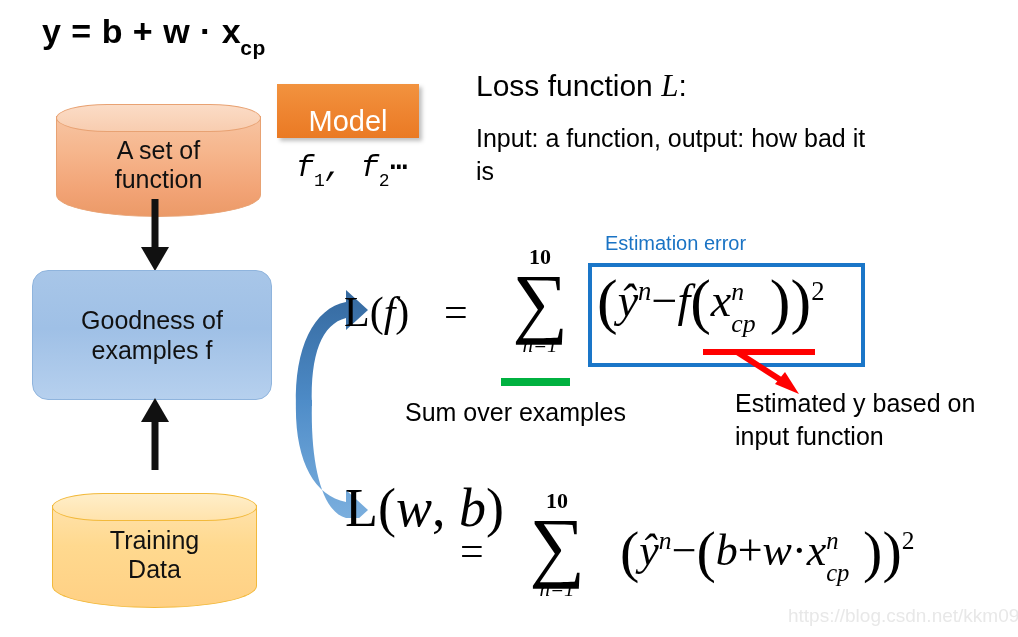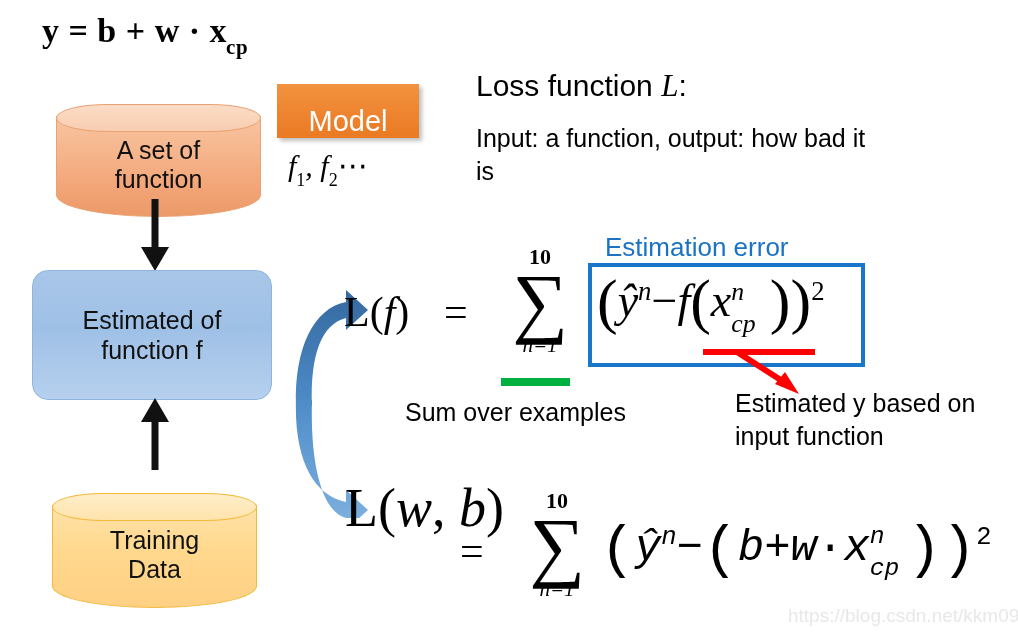--- a/index.html
+++ b/index.html
@@ -25,21 +25,21 @@
   .abs { position: absolute; }
 
   
   #title-equation {
     left: 42px;
     top: 12px;
     font-size: 34px;
     font-weight: 600;
     letter-spacing: 0.5px;
     white-space: nowrap;
-    font-family: Liberation Serif, serif;
+    font-family: Liberation Sans, sans-serif;
   }
   #title-equation .sub {
     font-size: 21px;
     vertical-align: sub;
     position: relative;
     top: 4px;
     left: -1px;
   }
 
   
@@ -122,22 +122,22 @@
     left: 277px; top: 84px; width: 142px; height: 54px;
     background: linear-gradient(to bottom, #f2933f 0%, #ee8430 55%, #ea7a24 100%);
     box-shadow: 3px 3px 4px rgba(0,0,0,0.25);
     display: flex;
     align-items: flex-end;
     justify-content: center;
     color: #ffffff;
     font-size: 29px;
   }
   #model-functions {
-    left: 288px; top: 148px;
-    font-family: Liberation Serif, serif;
+    left: 296px; top: 148px;
+    font-family: Liberation Mono, monospace;
     font-style: italic;
     font-size: 30px;
     white-space: nowrap;
   }
   #model-functions .sb {
     font-size: 18px; vertical-align: sub; font-style: normal;
     position: relative; top: 3px;
   }
   #model-functions .dots { font-style: normal; letter-spacing: 1px; }
 
@@ -158,21 +158,21 @@
   #loss-desc {
     left: 476px; top: 122px;
     font-size: 25px;
     line-height: 1.3;
     width: 400px;
   }
 
   
   #estimation-error-label {
     left: 605px; top: 232px;
-    font-size: 26px;
+    font-size: 20px;
     color: #1a73c4;
     white-space: nowrap;
   }
 
   
   #estimation-box {
     left: 588px; top: 263px; width: 277px; height: 104px;
     border: 4px solid #1a76c8;
     box-sizing: border-box;
   }
@@ -265,23 +265,22 @@
   
   #formula-lwb-lhs {
     left: 345px; top: 477px;
     font-size: 54px;
   }
   #formula-lwb-eq {
     left: 460px; top: 527px;
     font-size: 42px;
   }
   #formula-lwb-body {
-    left: 600px; top: 512px;
+    left: 620px; top: 512px;
     font-size: 44px;
-    font-family: Liberation Mono, monospace;
   }
   #formula-lwb-body .paren { font-size: 58px; font-style: normal; position: relative; top: 6px;}
 
   
   #watermark {
     left: 788px; top: 605px;
     font-size: 19px;
     color: #e8e8e8;
     white-space: nowrap;
     font-family: "Liberation Sans", sans-serif;
@@ -313,22 +312,22 @@
     <span>f</span><span class="sb">1</span><span>, f</span><span class="sb">2</span><span class="dots">⋯</span>
   </div>
 
   <svg class="v-arrow" style="left:133px; top:199px;" width="44" height="74" viewBox="0 0 44 74">
     <line x1="22" y1="0" x2="22" y2="52" stroke="#111" stroke-width="7"></line>
     <polygon points="22,72 8,48 36,48" fill="#111"></polygon>
   </svg>
 
   <div class="abs" id="box-goodness">
     <div>
-      <div>Estimated of</div>
-      <div>function f</div>
+      <div>Goodness of</div>
+      <div>examples f</div>
     </div>
   </div>
 
   <svg class="v-arrow" style="left:133px; top:398px;" width="44" height="72" viewBox="0 0 44 72">
     <line x1="22" y1="20" x2="22" y2="72" stroke="#111" stroke-width="7"></line>
     <polygon points="22,0 8,24 36,24" fill="#111"></polygon>
   </svg>
 
   <div class="cylinder" id="cyl-training">
     <div class="cyl-body"></div>

